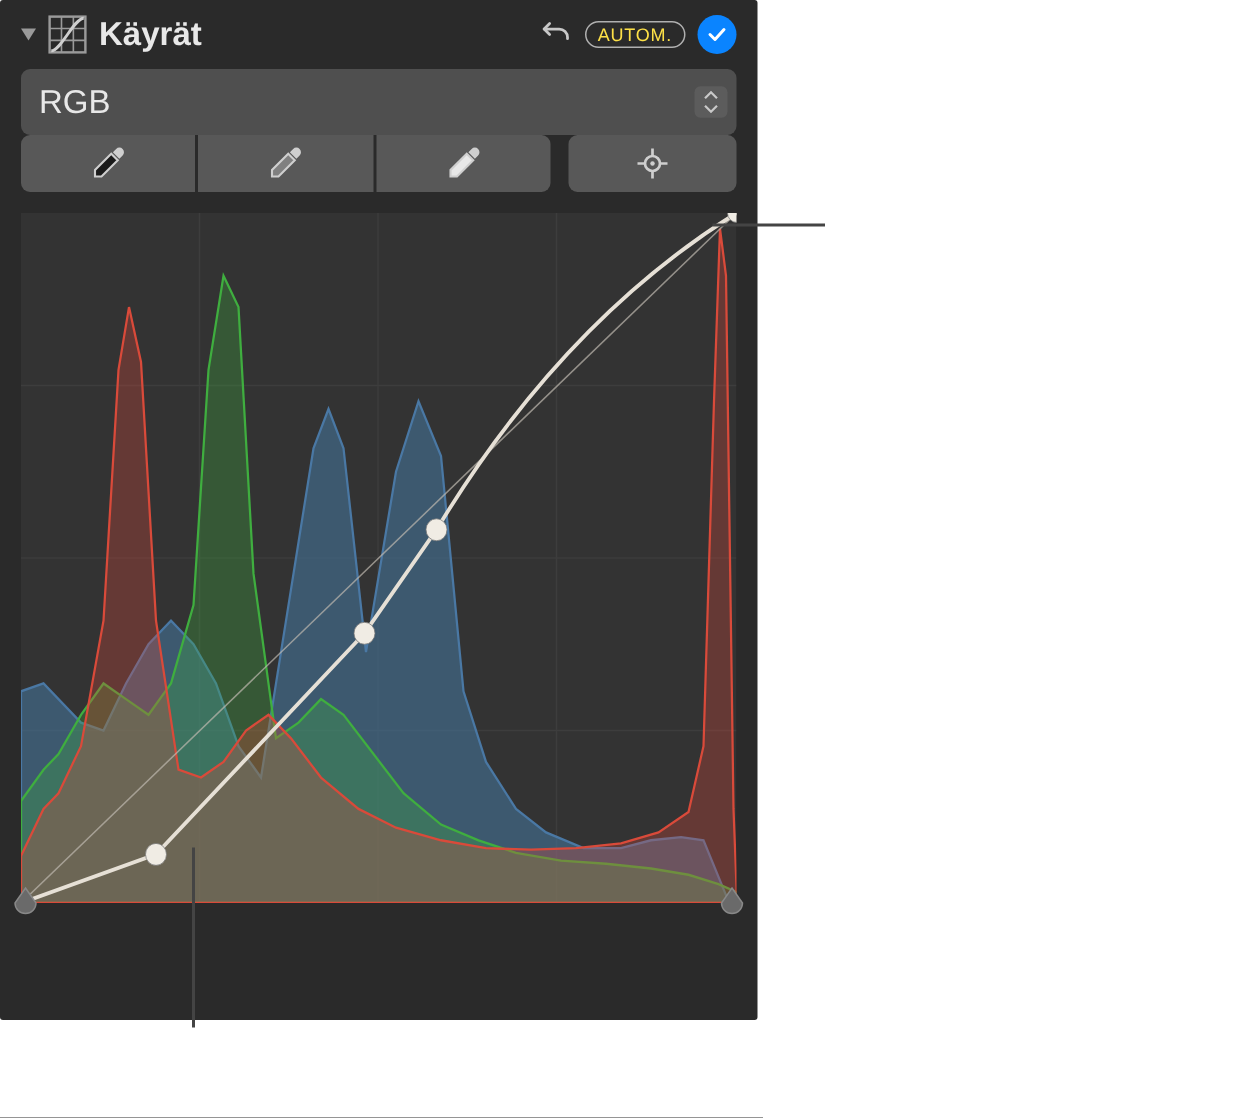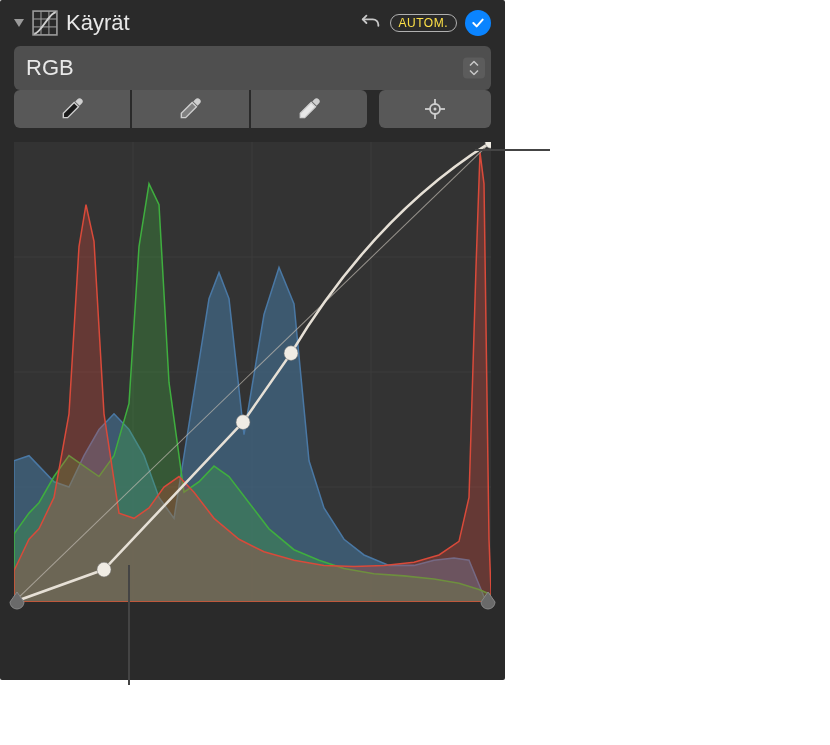--- a/index.html
+++ b/index.html
@@ -31,21 +31,21 @@
       cursor: pointer;
     }
     .curves-glyph {
       width: 26px; height: 26px;
       display: flex; align-items: center; justify-content: center;
     }
     .curves-glyph svg { width: 26px; height: 26px; }
     .header-title {
       font-size: 22px;
       color: #e8e8e8;
-      font-weight: 400;
+      font-weight: 700;
       flex: 1;
     }
     .reset-icon {
       width: 22px; height: 22px;
       display: flex; align-items: center; justify-content: center;
       cursor: pointer;
       color: #c8c8c8;
     }
     .auto-button {
       border: 1.5px solid #b0b0b0;

